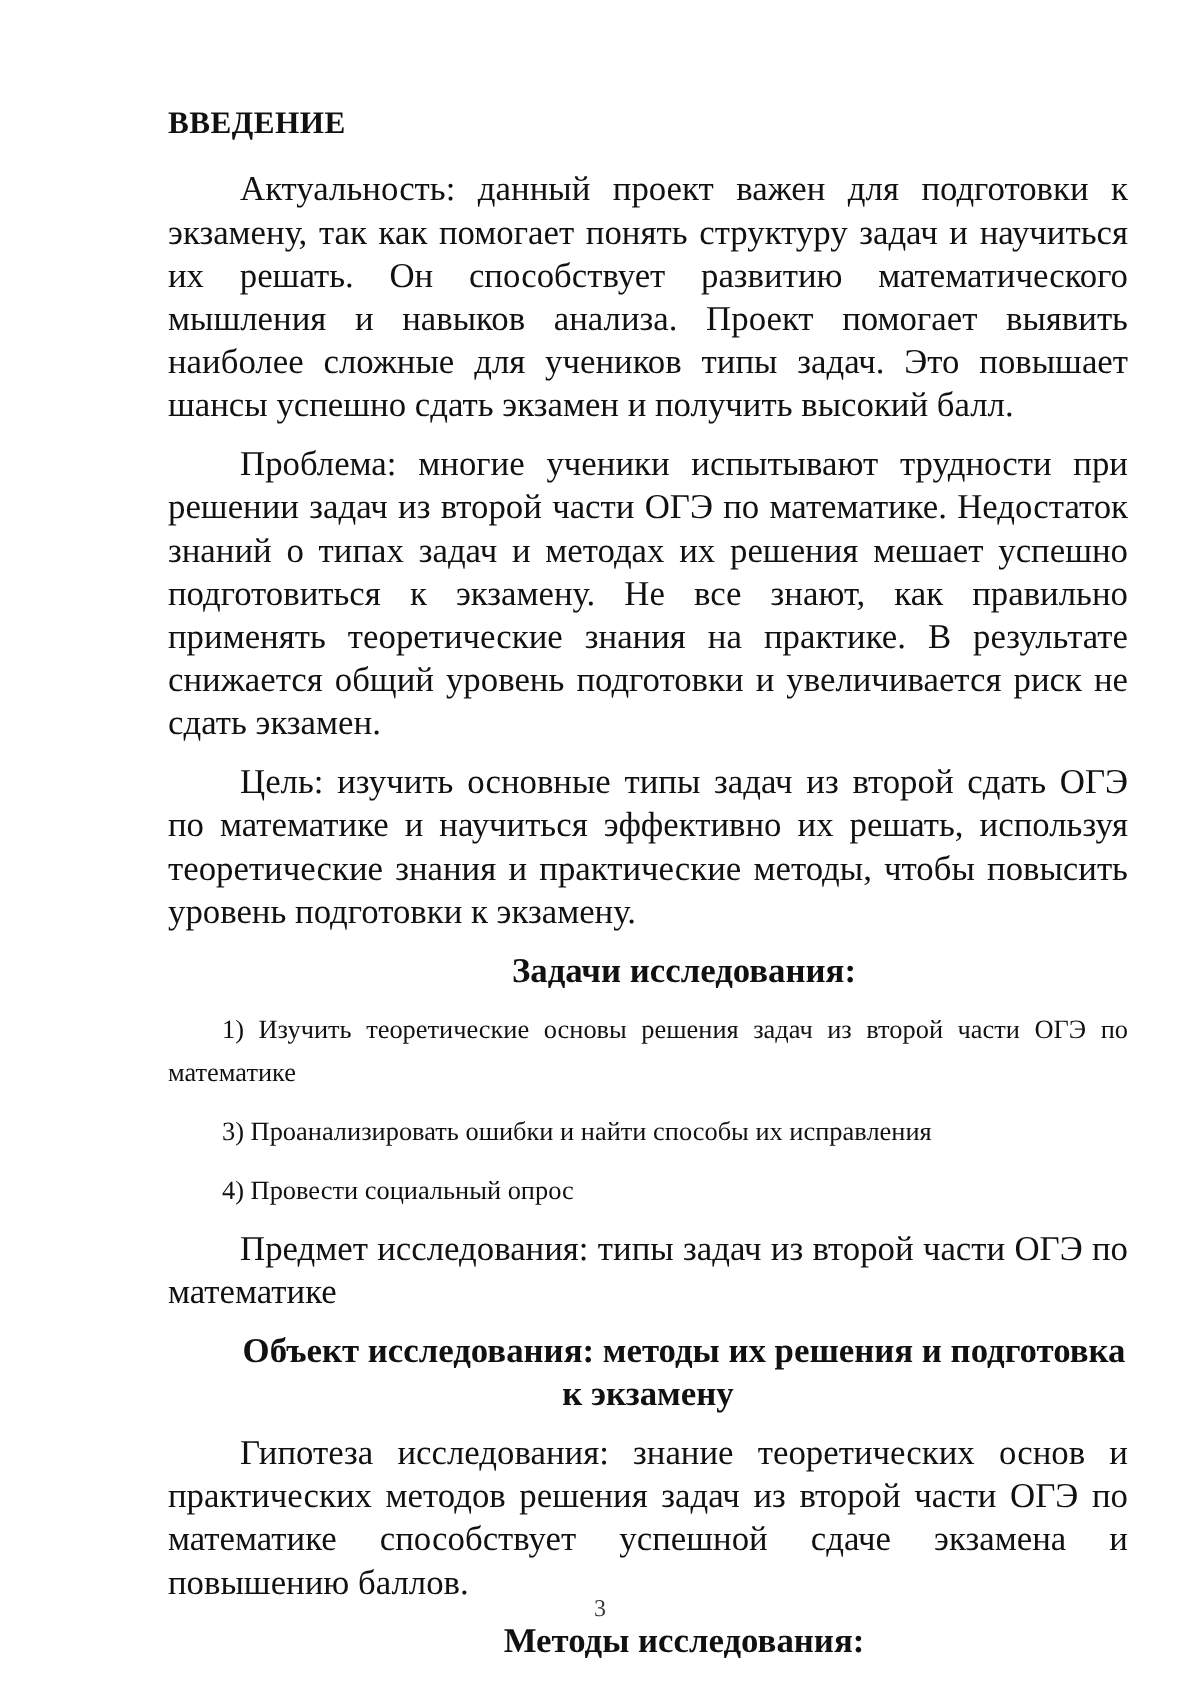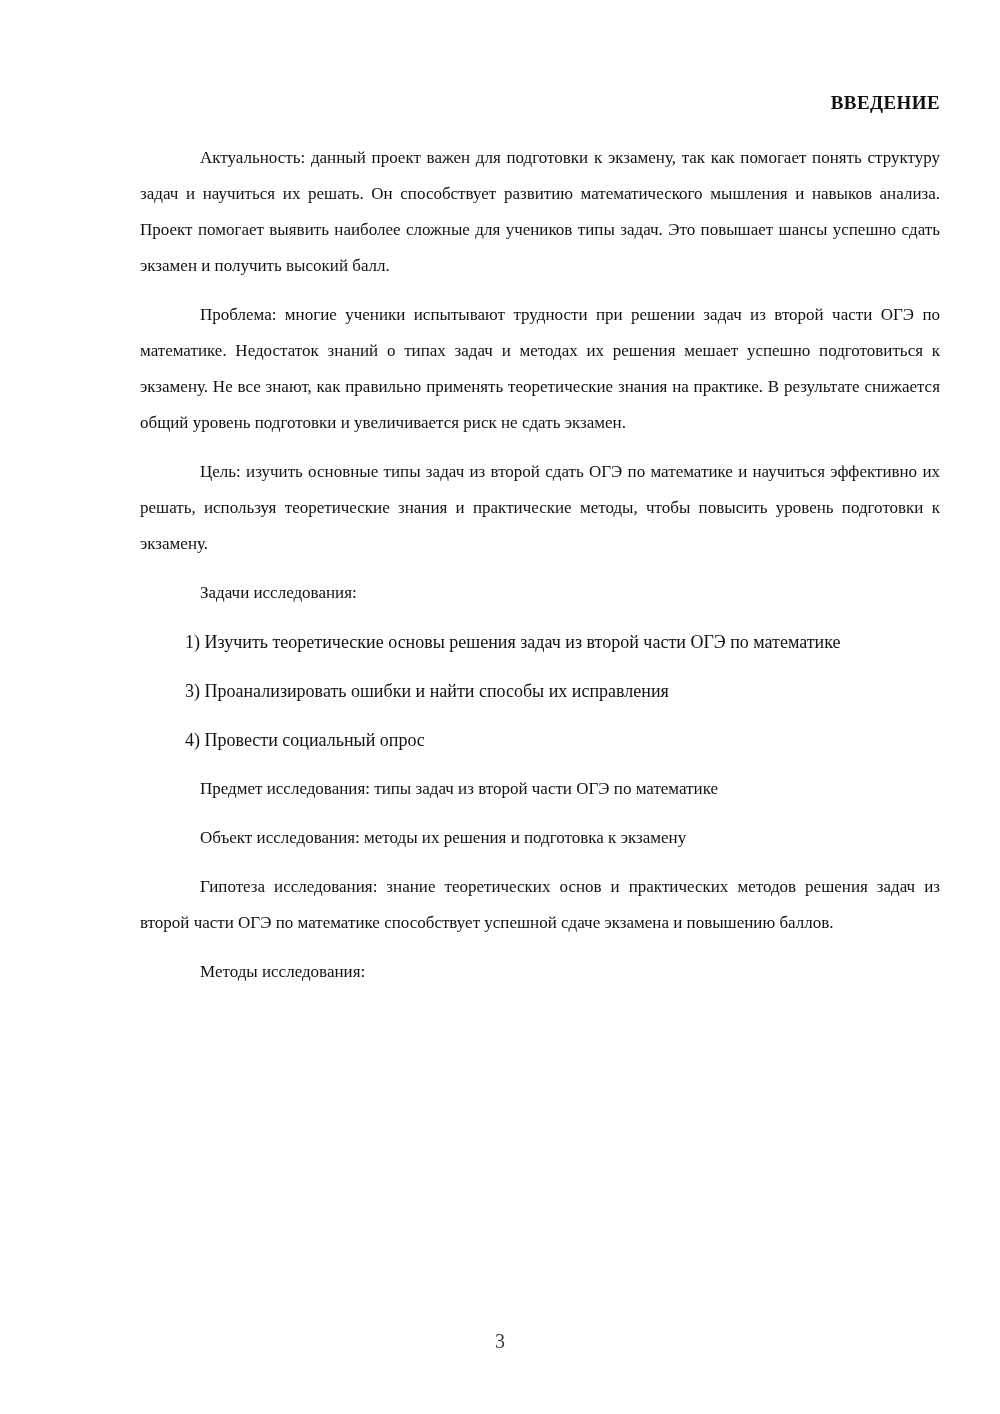--- a/index.html
+++ b/index.html
@@ -28,50 +28,51 @@
   }
 
   .content {
     position: absolute;
     left: 140px;
     top: 88px;
     width: 800px;
   }
 
   .doc-title {
-    font-size: 19px;
+    font-size: 26px;
     font-weight: bold;
-    text-align: right;
+    text-align: left;
     letter-spacing: 0.4px;
     margin: 0 0 22px 0;
     line-height: 30px;
   }
 
   .para {
-    font-size: 17px;
+    font-size: 29px;
     line-height: 36px;
     text-align: justify;
     text-justify: inter-word;
     text-indent: 60px;
     margin: 0 0 13px 0;
     hyphens: none;
   }
 
   .para.plain {
-    text-align: left;
+    text-align: center;
+    font-weight: bold;
   }
 
   .list {
     margin: 0;
     padding: 0;
     list-style: none;
   }
 
   .list-item {
-    font-size: 18px;
+    font-size: 22px;
     line-height: 36px;
     text-align: left;
     text-indent: 45px;
     margin: 0 0 13px 0;
   }
 
   .list-item.wrap {
     text-align: justify;
   }
 

